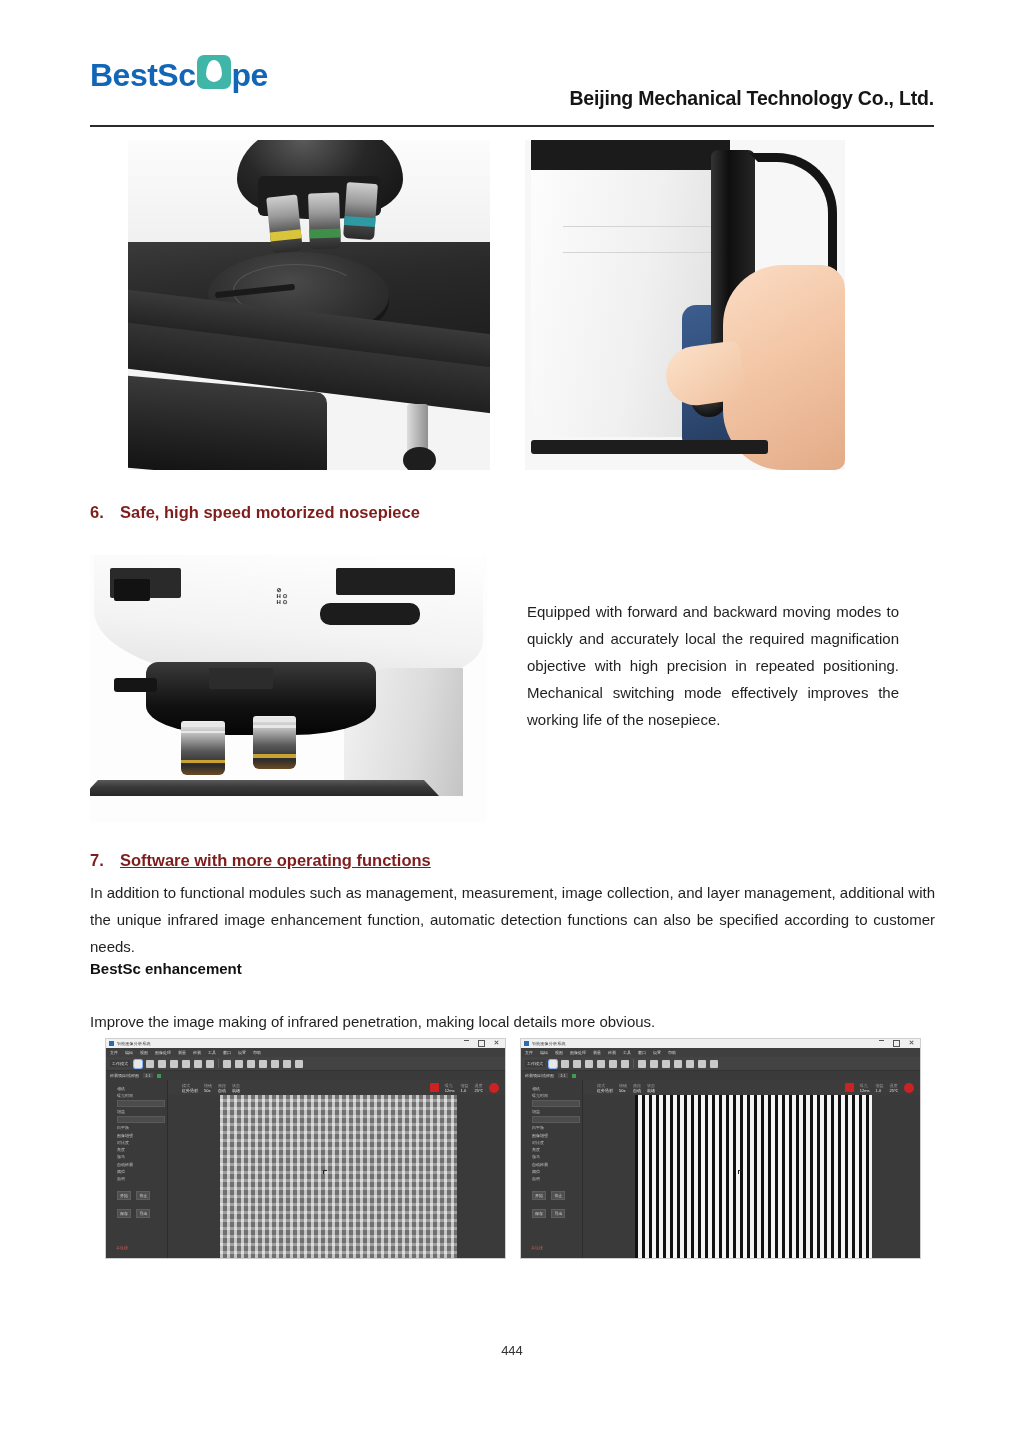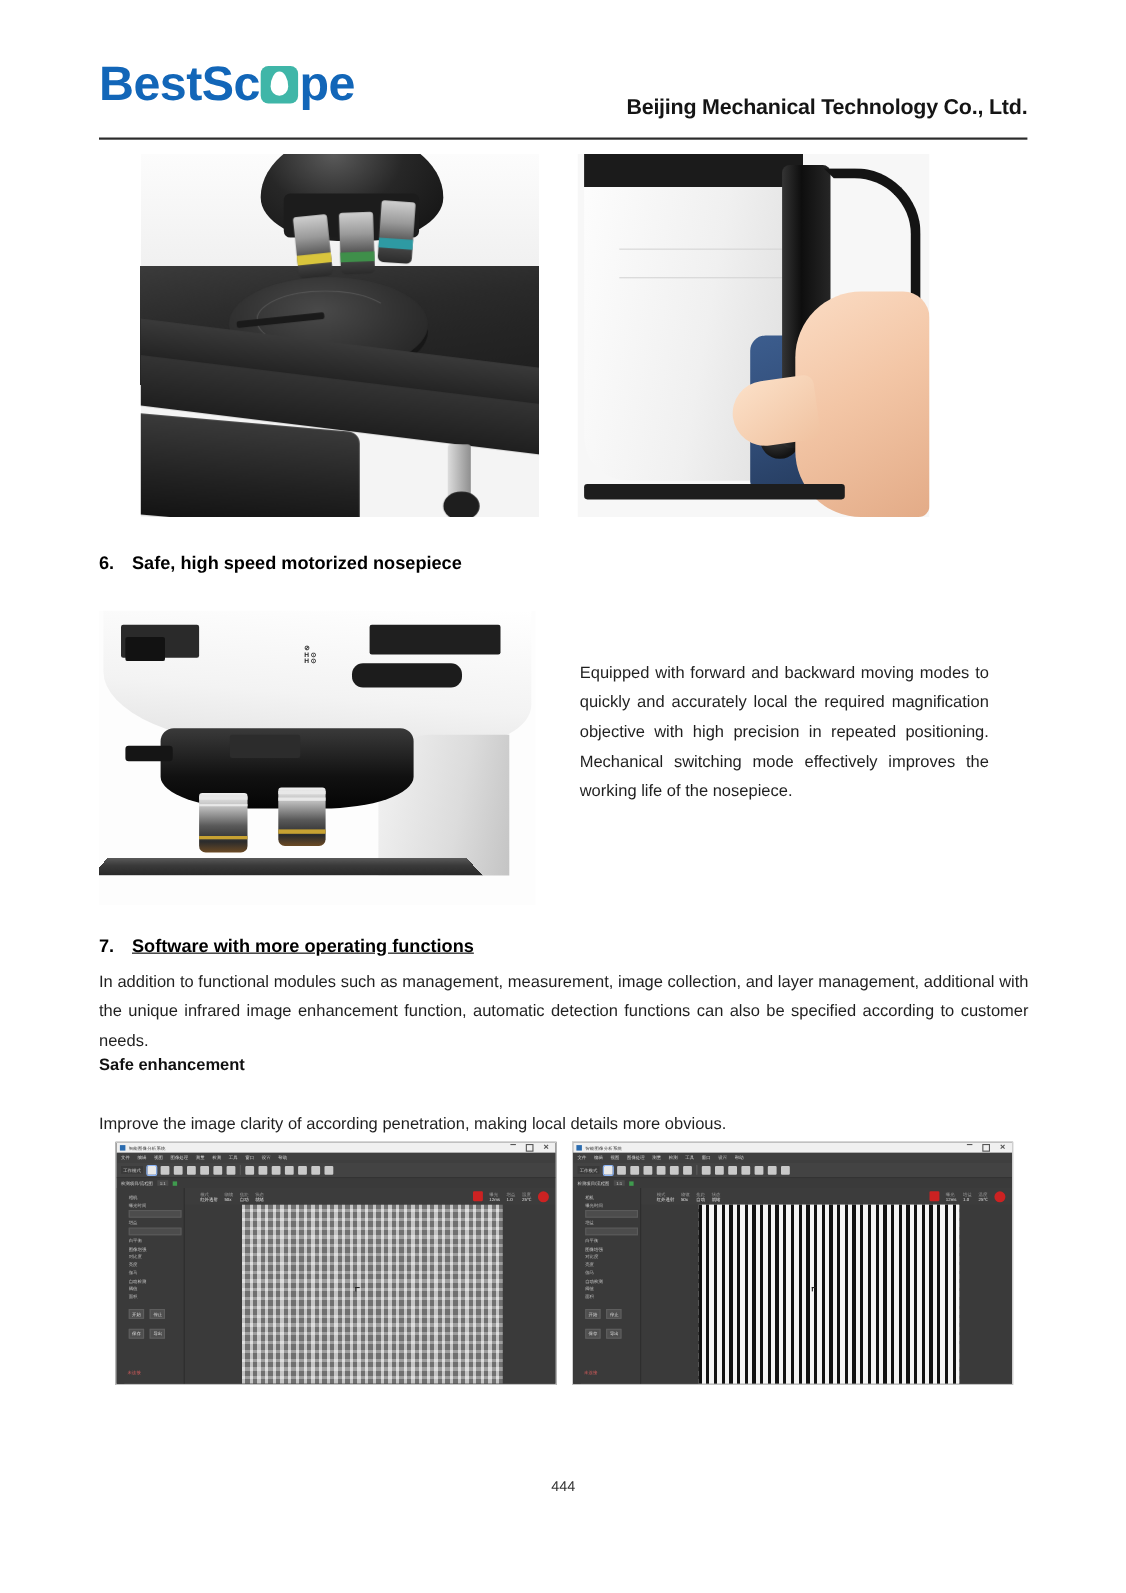--- a/index.html
+++ b/index.html
@@ -21,21 +21,21 @@
     position: absolute;
     left: 90px;
     top: 55px;
     width: 844px;
     height: 72px;
   }
   .logo {
     position: absolute;
     left: 0;
     top: 0;
-    font-size: 44px;
+    font-size: 32px;
     font-weight: bold;
     letter-spacing: -0.5px;
     line-height: 1;
     color: #1266b8;
     white-space: nowrap;
   }
   .logo .logo-a { color: #1266b8; }
   .logo .logo-o-wrap {
     display: inline-block;
     position: relative;
@@ -286,21 +286,21 @@
     background: linear-gradient(180deg,#5a5a5a 0%, #3a3a3a 45%, #282828 100%);
     transform: perspective(300px) rotateX(60deg);
     transform-origin: 50% 0;
   }
 
   
   .heading {
     position: absolute;
     font-size: 16.5px;
     font-weight: bold;
-    color: #000000;
+    color: #7f1d1d;
     white-space: nowrap;
   }
   .heading .num { display:inline-block; width: 30px; }
 
   #heading-6 { left: 90px; top: 503px; }
   #heading-7 { left: 90px; top: 851px; text-decoration: underline; }
 
   .subheading {
     position:absolute;
     font-size: 15px;
@@ -533,22 +533,22 @@
   <div class="np-stage-plate"></div>
 </div>
 
 <div class="body-text" id="para-nosepiece">Equipped with forward and backward moving modes to quickly and accurately local the required magnification objective with high precision in repeated positioning. Mechanical switching mode effectively improves the working life of the nosepiece.</div>
 
 <div class="heading" id="heading-7">
   <span class="num">7.</span><span>Software with more operating functions</span>
 </div>
 <div class="body-text" id="para-software">In addition to functional modules such as management, measurement, image collection, and layer management, additional with the unique infrared image enhancement function, automatic detection functions can also be specified according to customer needs.</div>
 
-<div class="subheading" id="subheading-image-enh">Safe enhancement</div>
-<div class="body-text" id="para-image-enh">Improve the image clarity of according penetration, making local details more obvious.</div>
+<div class="subheading" id="subheading-image-enh">BestSc enhancement</div>
+<div class="body-text" id="para-image-enh">Improve the image making of infrared penetration, making local details more obvious.</div>
 
 <div class="app-shot" id="app-shot-left">
   <div class="app-titlebar">
     <span class="app-title-icon"></span>
     <span class="app-title-text">智能图像分析系统</span>
     <span class="app-winbtns">
       <span class="app-winbtn"></span>
       <span class="app-winbtn sq"></span>
       <span class="app-winbtn x"></span>
     </span>

